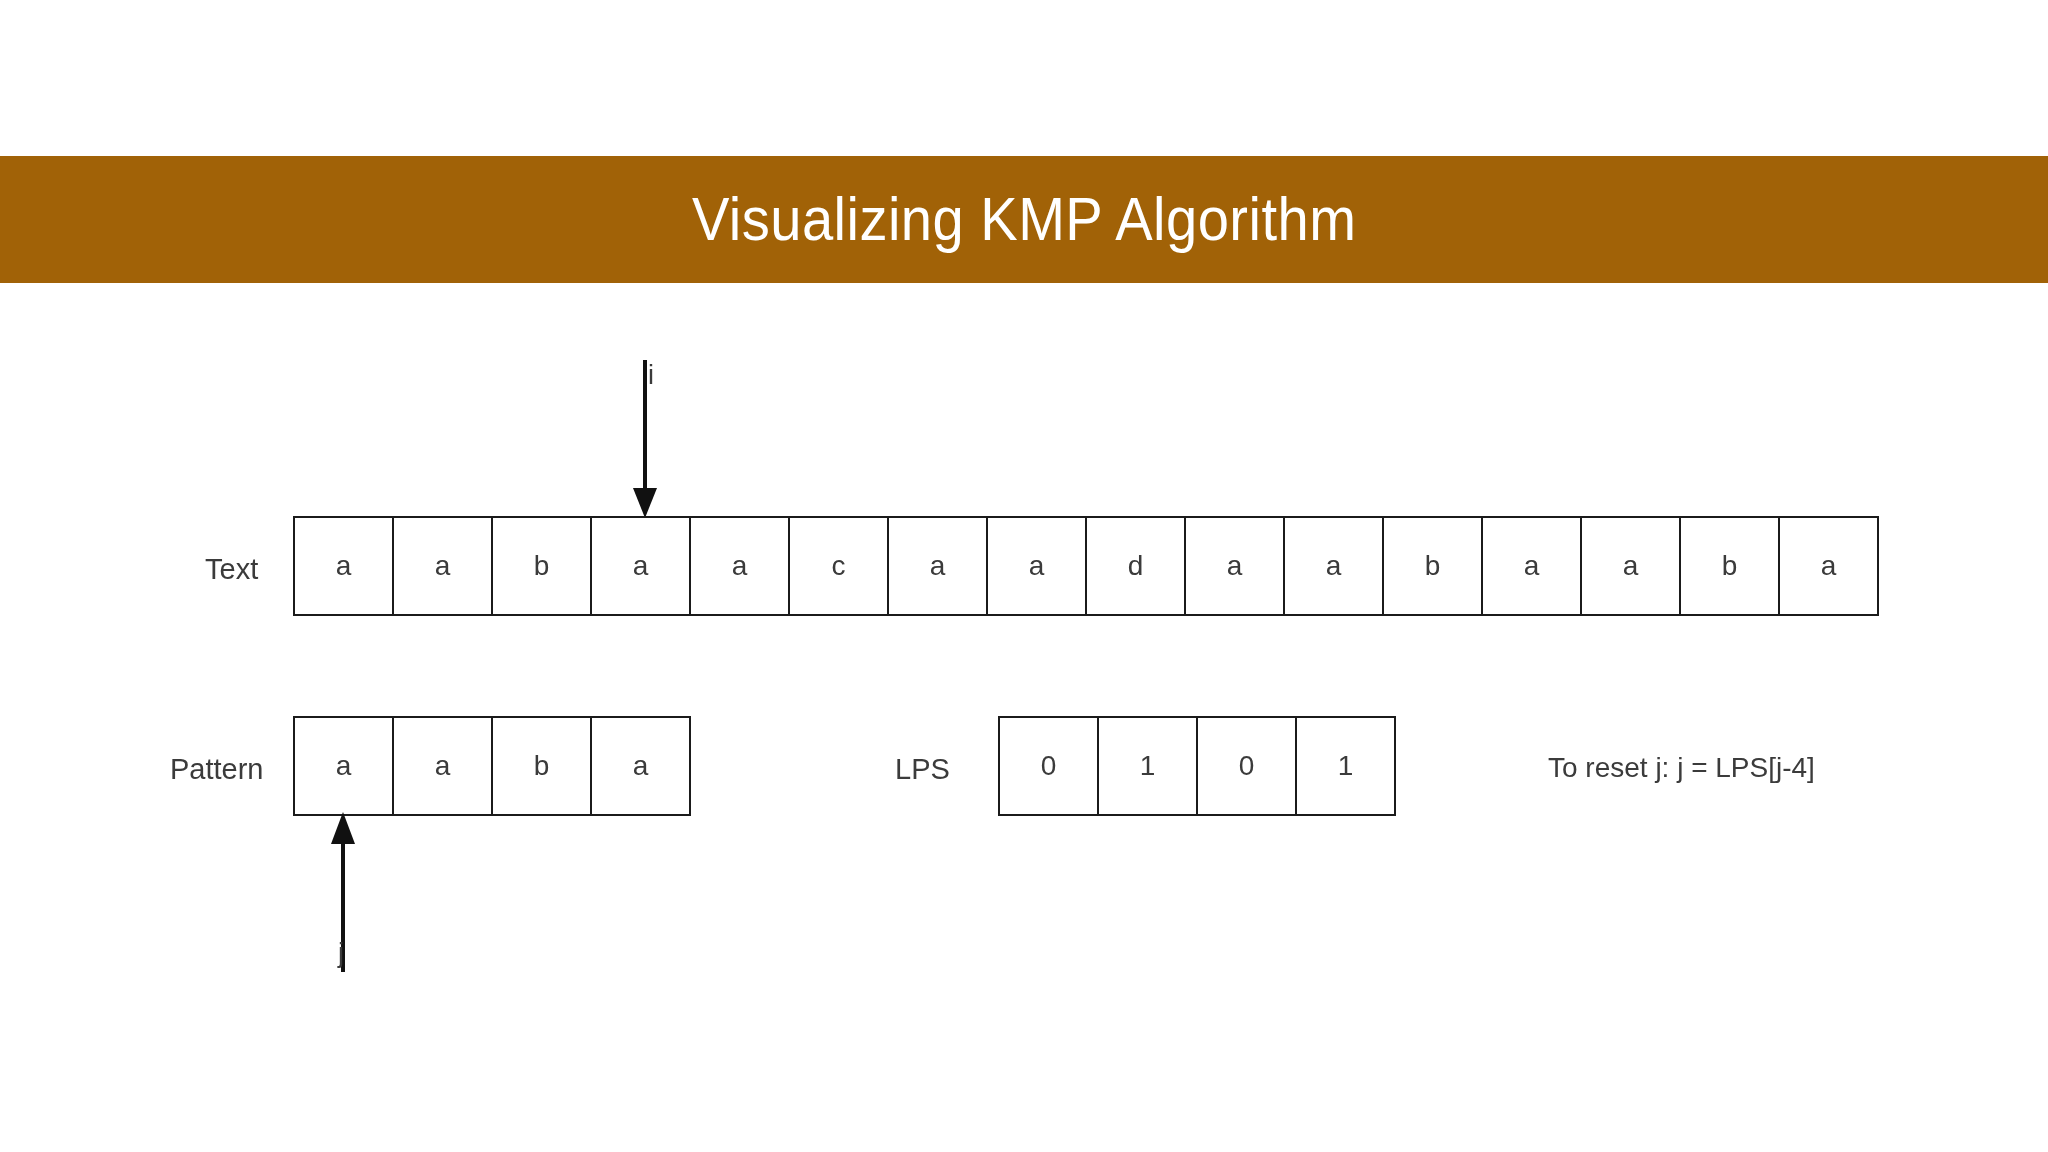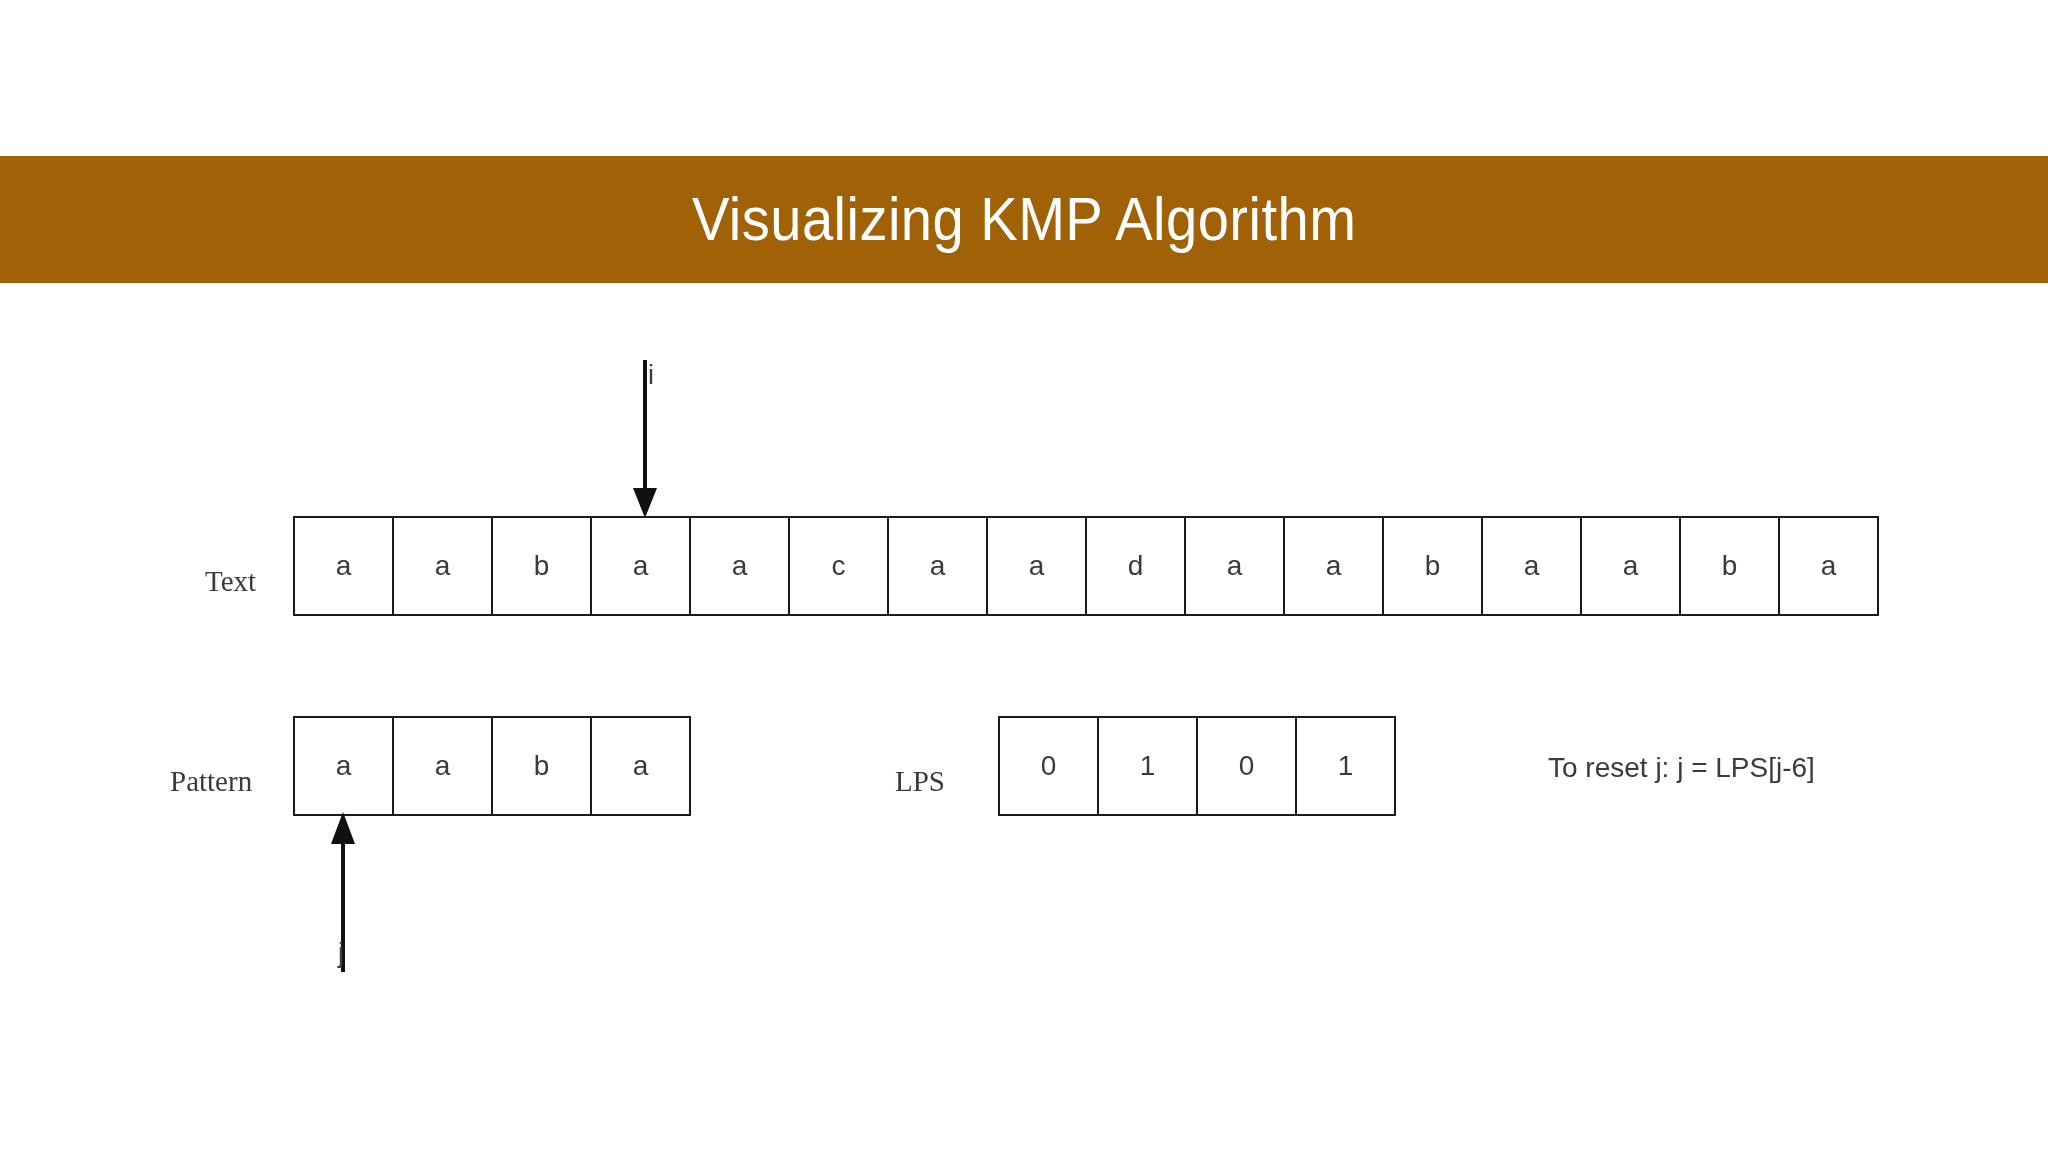--- a/index.html
+++ b/index.html
@@ -42,22 +42,21 @@
     white-space: nowrap;
   }
 
   
   .row-label {
     position: absolute;
     font-size: 29px;
     font-weight: 400;
     color: #3b3b3b;
     white-space: nowrap;
-    font-family: Liberation Serif, serif;
-    margin-top: 12px;
+    font-family: Liberation Sans, sans-serif;
   }
   .cells {
     position: absolute;
     display: flex;
   }
   .cell {
     box-sizing: border-box;
     border: 2px solid #1b1b1b;
     margin-left: -2px;
     display: flex;
@@ -173,13 +172,13 @@
 <div class="pointer-label" id="pointer-j-label">j</div>
 
 <div class="row-label" id="lps-label">LPS</div>
 <div class="cells" id="lps-cells">
   <div class="cell">0</div>
   <div class="cell">1</div>
   <div class="cell">0</div>
   <div class="cell">1</div>
 </div>
 
-<div id="reset-note">To reset j: j = LPS[j-6]</div>
+<div id="reset-note">To reset j: j = LPS[j-4]</div>
 
 </body></html>

